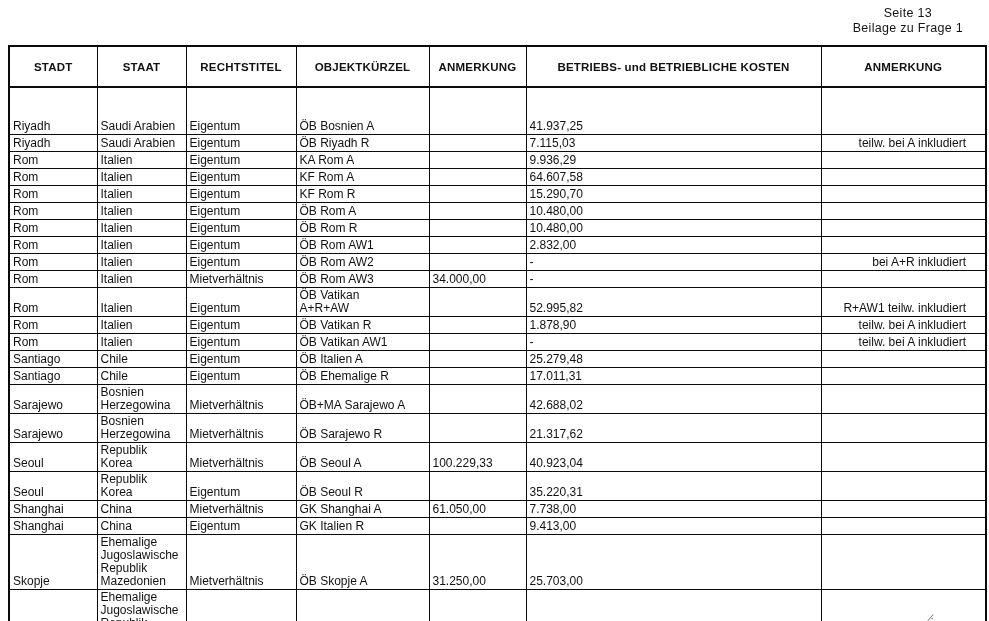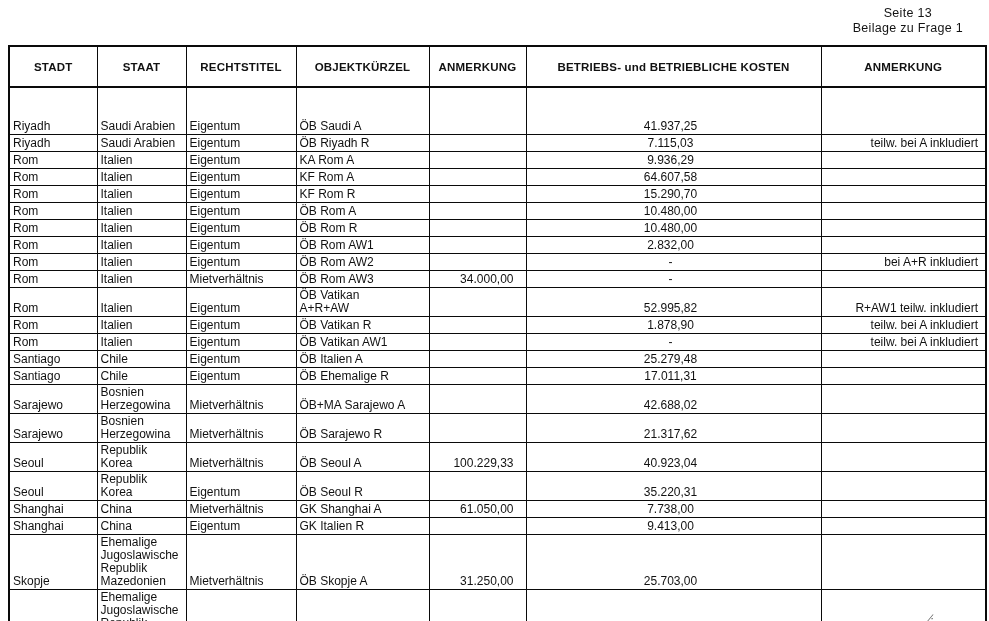--- a/index.html
+++ b/index.html
@@ -62,30 +62,30 @@
     font-size: 12px;
     line-height: 13px;
     vertical-align: bottom;
     padding: 1px 3px;
     white-space: pre-line;
     overflow: hidden;
   }
   tbody tr:first-child td { height: 44px; }
   tbody td { height: 14px; }
   td.cell-mietkosten {
-    text-align: right;
+    text-align: left;
     padding-right: 12px;
   }
   td.cell-betriebskosten {
-    text-align: center;
+    text-align: left;
     padding-right: 9px;
   }
   td.cell-anmerkung {
     text-align: right;
-    padding-right: 7px;
+    padding-right: 19px;
     position: relative;
   }
   .hand-mark {
     position: absolute;
     right: 52px;
     top: 40%;
     font-size: 11px;
     font-style: italic;
     color: #555555;
     letter-spacing: -1px;
@@ -118,21 +118,21 @@
       <th>ANMERKUNG</th>
       <th>BETRIEBS- und BETRIEBLICHE KOSTEN</th>
       <th>ANMERKUNG</th>
     </tr>
   </thead>
   <tbody>
       <tr>
         <td class="cell-stadt">Riyadh</td>
         <td class="cell-staat">Saudi Arabien</td>
         <td class="cell-rechtstitel">Eigentum</td>
-        <td class="cell-objektkuerzel">ÖB Saudi A</td>
+        <td class="cell-objektkuerzel">ÖB Bosnien A</td>
         <td class="cell-mietkosten"></td>
         <td class="cell-betriebskosten">41.937,25</td>
         <td class="cell-anmerkung"></td>
       </tr>
       <tr>
         <td class="cell-stadt">Riyadh</td>
         <td class="cell-staat">Saudi Arabien</td>
         <td class="cell-rechtstitel">Eigentum</td>
         <td class="cell-objektkuerzel">ÖB Riyadh R</td>
         <td class="cell-mietkosten"></td>

